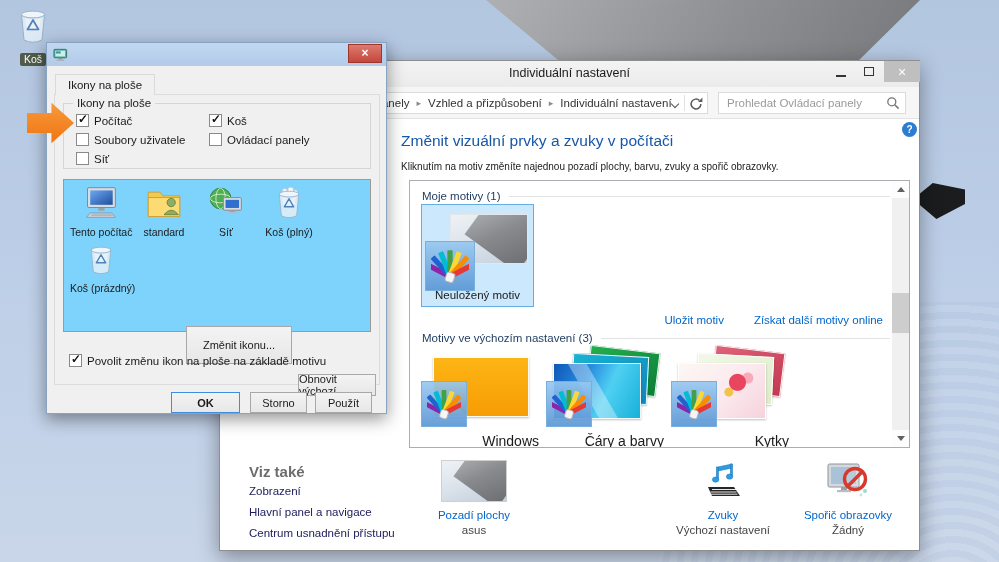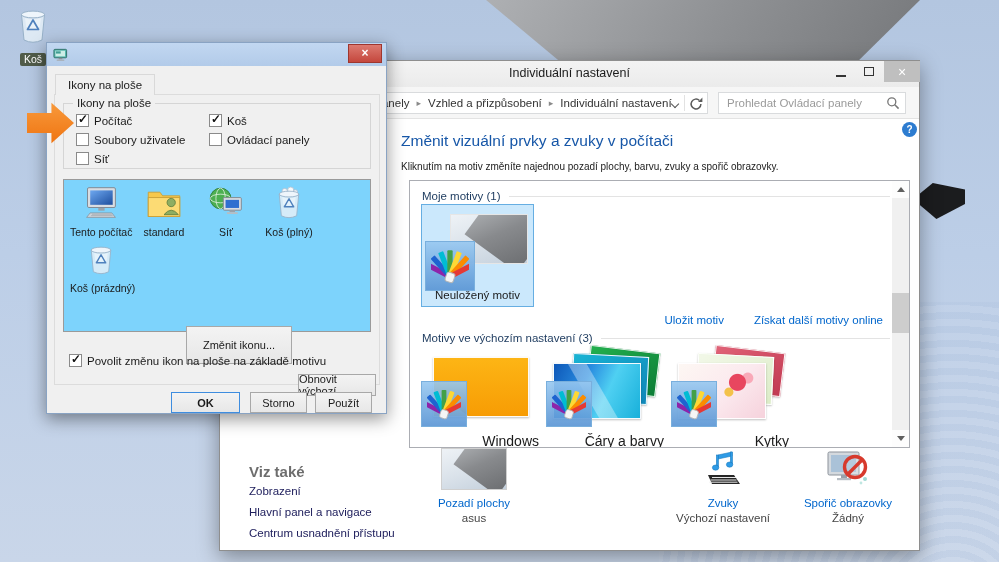--- a/index.html
+++ b/index.html
@@ -106,21 +106,21 @@
   .sb-btn { position:absolute; left:0; width:17px; height:17px; background:#fdfdfd; display:flex;
           align-items:center; justify-content:center; cursor:pointer; }
   .sb-btn.up { top:0; } .sb-btn.down { bottom:0; }
   .tri-up { width:0; height:0; border-left:4px solid transparent; border-right:4px solid transparent; border-bottom:5px solid #606060; }
   .tri-down { width:0; height:0; border-left:4px solid transparent; border-right:4px solid transparent; border-top:5px solid #606060; }
   .sb-thumb { position:absolute; left:0; top:112px; width:17px; height:40px; background:#cdcdcd; cursor:grab; }
 
   .sidebar-h { position:absolute; left:29px; top:402px; font-size:15px; color:#6d6d6d;font-weight:bold; }
   .sidebar-link { position:absolute; left:29px; font-size:11.5px; color:#21215e; cursor:pointer; }
 
-  .setting { position:absolute; top:384px; width:124px; text-align:center; cursor:pointer; }
+  .setting { position:absolute; top:396px; width:124px; text-align:center; cursor:pointer; }
   .setting .icobox { height:48px; display:flex; align-items:center; justify-content:center; }
   .setting .slabel { font-size:11.5px; color:#0066cc; margin-top:4px; }
   .setting .svalue { font-size:11.5px; color:#454545; margin-top:3px; }
   .bg-thumb { width:66px; height:42px; border:1px solid #cfcfcf; }
   .barva-sq { width:42px; height:42px; background:linear-gradient(180deg,#7ab6ea,#468cd2);
           border:1px solid #9cc6ec; display:flex; align-items:center; justify-content:center; }
   .barva-sq svg { width:34px; height:34px; }
 
   
   .dlg { position:absolute; left:46px; top:42px; width:341px; height:372px; background:#f0f0f0;

